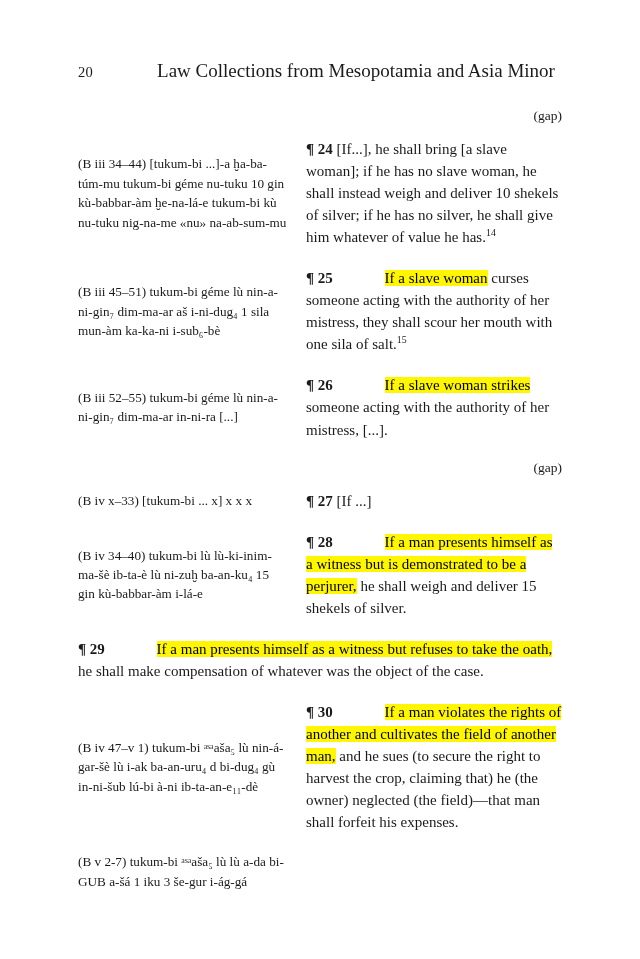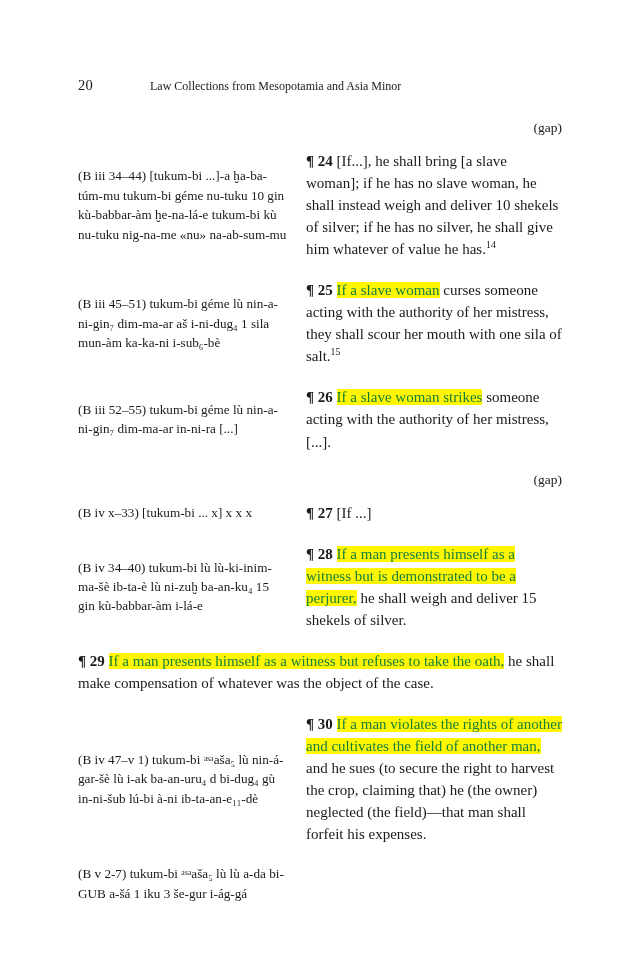--- a/index.html
+++ b/index.html
@@ -29,24 +29,23 @@
     margin-bottom: 26px;
   }
   .folio {
     width: 72px;
     flex: 0 0 72px;
     font-size: 14.5px;
     letter-spacing: 0.2px;
   }
   .head-title {
     flex: 1;
-    text-align: left;
-    font-size: 12px;
+    text-align: center;
+    font-size: 19px;
     white-space: nowrap;
-    margin-top: 19px;
   }
   .gap-line {
     text-align: right;
     font-size: 13.5px;
     margin: 6px 0 14px 0;
     padding-left: 18px;
   }
   .gap-line.second {
     margin: 14px 0 14px 0;
   }
@@ -67,22 +66,23 @@
     flex: 1;
     font-size: 15px;
     line-height: 1.47;
     text-align: left;
   }
   .col-right .sec {
     font-weight: bold;
   }
   mark.hl {
     background: #fff600;
-    color: #15803d;
+    color: #000000;
     padding: 0;
+    margin-left: 48px;
   }
   sup {
     font-size: 0.66em;
     vertical-align: super;
     line-height: 0;
   }
   .single-line-entry .col-right {
     white-space: nowrap;
   }
 </style>

